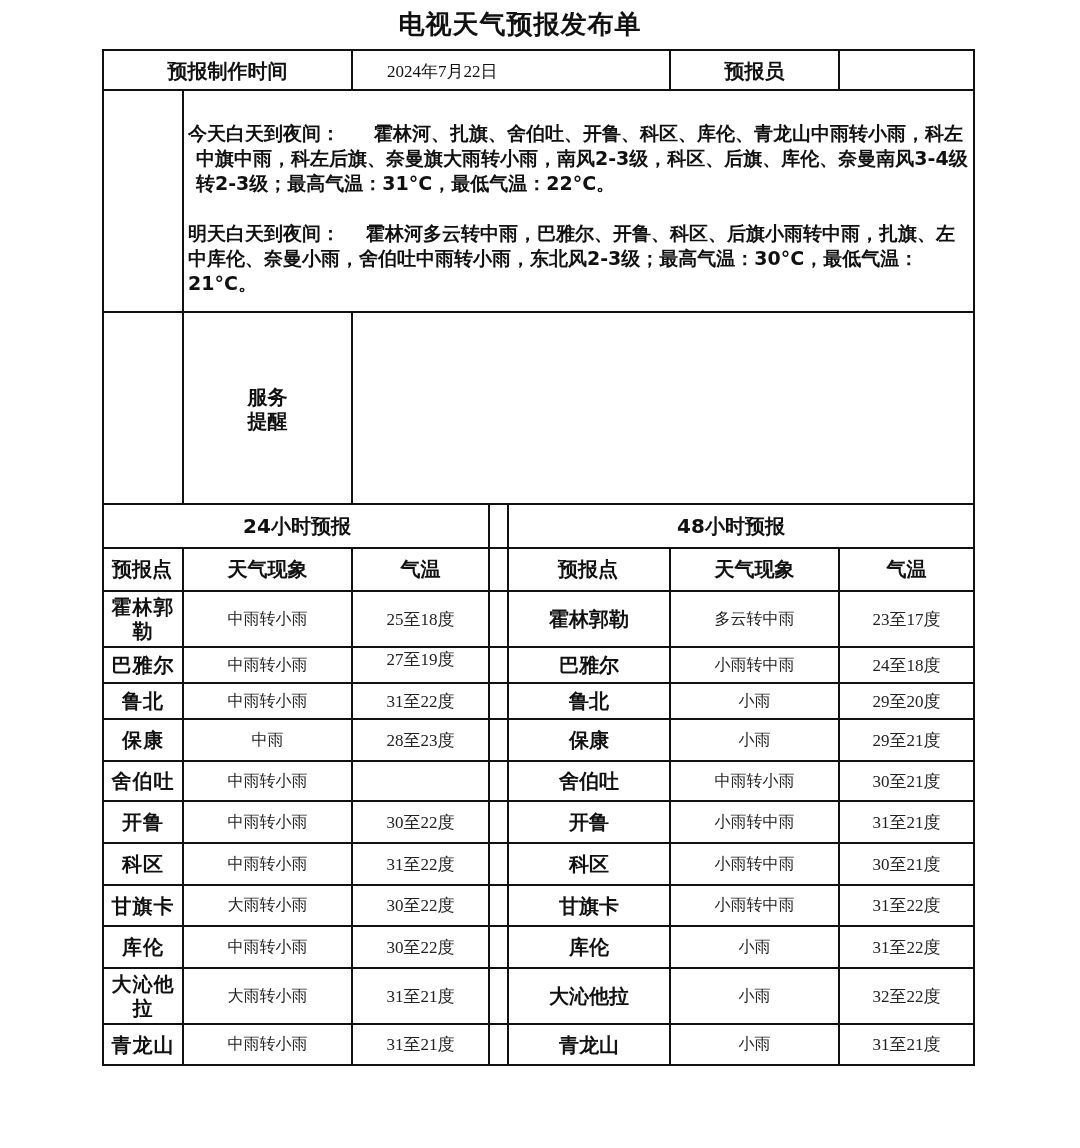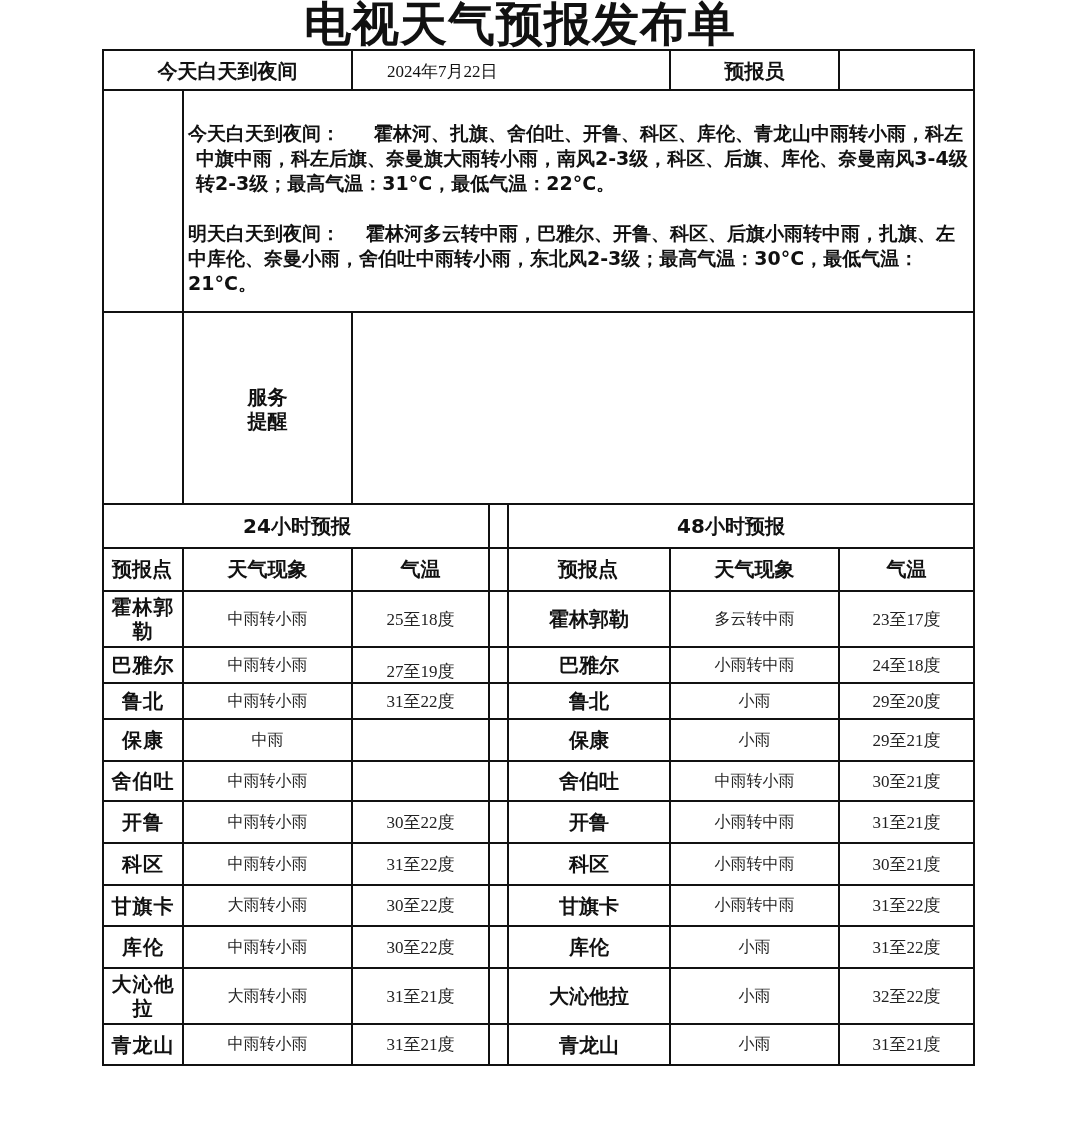--- a/index.html
+++ b/index.html
@@ -1,19 +1,19 @@
 <!DOCTYPE html>
 <html><head>
 <meta charset="utf-8">
 <style>
   html, body { margin: 0; padding: 0; background: #ffffff; }
   body { width: 1080px; height: 1148px; position: relative; overflow: hidden;
          font-family: "DejaVu Sans", "Liberation Sans", sans-serif; color: #111111; }
   .title { position: absolute; left: 0; top: 0; width: 1040px; height: 48px;
-           text-align: center; font-size: 47px; font-weight: bold; line-height: 48px;
+           text-align: center; font-size: 26px; font-weight: bold; line-height: 48px;
            letter-spacing: 1px; }
   .box { position: absolute; box-sizing: border-box; border: 2px solid #111; background: #fff; }
   .cell { position: absolute; box-sizing: border-box; display: flex; align-items: center;
           justify-content: center; text-align: center; }
   .lbl { font-weight: bold; font-size: 20px; }
   .val { font-family: "Liberation Serif", "DejaVu Serif", serif; font-size: 17px; border-radius: 10px; }
   .vl { position: absolute; width: 2px; background: #111; }
   .hl { position: absolute; height: 2px; background: #111; }
   .para { position: absolute; font-size: 19px; font-weight: bold; line-height: 25px; }
   .para .head { position: absolute; left: 0; top: 0; white-space: nowrap; }
@@ -21,21 +21,21 @@
   .pt { font-weight: bold; font-size: 20px; line-height: 24px; }
   .wx { font-size: 16px; color: #222; }
   .tmp { font-family: "Liberation Serif", "DejaVu Serif", serif; font-size: 17px; color: #222; }
 </style>
 </head>
 <body>
 
 <div class="title">电视天气预报发布单</div>
 
 <div class="box" style="left:102px; top:49px; width:873px; height:42px; border-bottom:none;">
-  <div class="cell lbl" style="left:0; top:0; width:247px; height:40px;">今天白天到夜间</div>
+  <div class="cell lbl" style="left:0; top:0; width:247px; height:40px;">预报制作时间</div>
   <div class="vl" style="left:247px; top:0; height:40px;"></div>
   <div class="cell val" style="left:249px; top:0; width:316px; height:40px; justify-content:flex-start; padding-left:34px;">2024年7月22日</div>
   <div class="vl" style="left:565px; top:0; height:40px;"></div>
   <div class="cell lbl" style="left:567px; top:0; width:167px; height:40px;">预报员</div>
   <div class="vl" style="left:734px; top:0; height:40px;"></div>
   <div class="cell val" style="left:736px; top:0; width:133px; height:40px;"></div>
 </div>
 
 <div class="box" style="left:102px; top:89px; width:873px; height:224px; border-bottom:none;">
   <div class="vl" style="left:78px; top:0; height:222px;"></div>
@@ -113,32 +113,33 @@
     <div class="cell lbl" style="left: 249px; top: 44px; width: 135px; height: 41px;">气温</div>
     <div class="cell lbl" style="left: 736px; top: 44px; width: 133px; height: 41px;">气温</div>
     <div class="cell pt" style="left: 0px; top: 87px; width: 78px; height: 54px; padding: 0px 6px; box-sizing: border-box; letter-spacing: 1px;">霍林郭勒</div>
     <div class="cell wx" style="left: 80px; top: 87px; width: 167px; height: 54px;">中雨转小雨</div>
     <div class="cell tmp" style="left: 249px; top: 87px; width: 135px; height: 54px;">25至18度</div>
     <div class="cell pt" style="left: 405px; top: 87px; width: 160px; height: 54px;">霍林郭勒</div>
     <div class="cell wx" style="left: 567px; top: 87px; width: 167px; height: 54px;">多云转中雨</div>
     <div class="cell tmp" style="left: 736px; top: 87px; width: 133px; height: 54px;">23至17度</div>
     <div class="cell pt" style="left: 0px; top: 143px; width: 78px; height: 34px; padding: 0px 6px; box-sizing: border-box; letter-spacing: 1px;">巴雅尔</div>
     <div class="cell wx" style="left: 80px; top: 143px; width: 167px; height: 34px;">中雨转小雨</div>
-    <div class="cell tmp" style="left: 249px; top: 146px; width: 135px; height: 40px;">27至19度</div>
+    <div class="cell tmp" style="left: 249px; top: 134px; width: 135px; height: 40px;">27至19度</div>
     <div class="cell pt" style="left: 405px; top: 143px; width: 160px; height: 34px;">巴雅尔</div>
     <div class="cell wx" style="left: 567px; top: 143px; width: 167px; height: 34px;">小雨转中雨</div>
     <div class="cell tmp" style="left: 736px; top: 143px; width: 133px; height: 34px;">24至18度</div>
     <div class="cell pt" style="left: 0px; top: 179px; width: 78px; height: 34px; padding: 0px 6px; box-sizing: border-box; letter-spacing: 1px;">鲁北</div>
     <div class="cell wx" style="left: 80px; top: 179px; width: 167px; height: 34px;">中雨转小雨</div>
     <div class="cell tmp" style="left: 249px; top: 179px; width: 135px; height: 34px;">31至22度</div>
     <div class="cell pt" style="left: 405px; top: 179px; width: 160px; height: 34px;">鲁北</div>
     <div class="cell wx" style="left: 567px; top: 179px; width: 167px; height: 34px;">小雨</div>
     <div class="cell tmp" style="left: 736px; top: 179px; width: 133px; height: 34px;">29至20度</div>
     <div class="cell pt" style="left: 0px; top: 215px; width: 78px; height: 40px; padding: 0px 6px; box-sizing: border-box; letter-spacing: 1px;">保康</div>
     <div class="cell wx" style="left: 80px; top: 215px; width: 167px; height: 40px;">中雨</div>
+    <div class="cell tmp" style="left: 249px; top: 215px; width: 135px; height: 40px;">28至23度</div>
     <div class="cell pt" style="left: 405px; top: 215px; width: 160px; height: 40px;">保康</div>
     <div class="cell wx" style="left: 567px; top: 215px; width: 167px; height: 40px;">小雨</div>
     <div class="cell tmp" style="left: 736px; top: 215px; width: 133px; height: 40px;">29至21度</div>
     <div class="cell pt" style="left: 0px; top: 257px; width: 78px; height: 38px; padding: 0px 6px; box-sizing: border-box; letter-spacing: 1px;">舍伯吐</div>
     <div class="cell wx" style="left: 80px; top: 257px; width: 167px; height: 38px;">中雨转小雨</div>
     <div class="cell pt" style="left: 405px; top: 257px; width: 160px; height: 38px;">舍伯吐</div>
     <div class="cell wx" style="left: 567px; top: 257px; width: 167px; height: 38px;">中雨转小雨</div>
     <div class="cell tmp" style="left: 736px; top: 257px; width: 133px; height: 38px;">30至21度</div>
     <div class="cell pt" style="left: 0px; top: 297px; width: 78px; height: 40px; padding: 0px 6px; box-sizing: border-box; letter-spacing: 1px;">开鲁</div>
     <div class="cell wx" style="left: 80px; top: 297px; width: 167px; height: 40px;">中雨转小雨</div>

